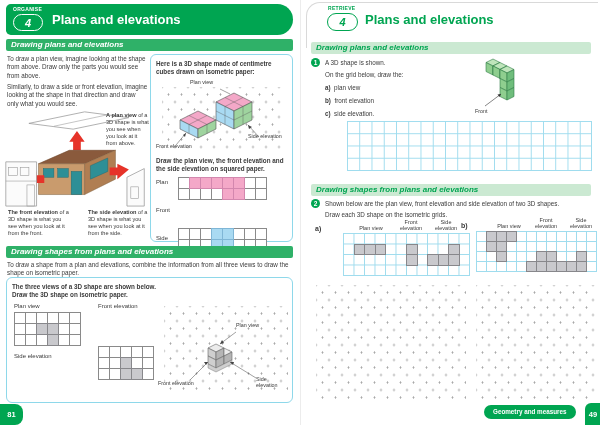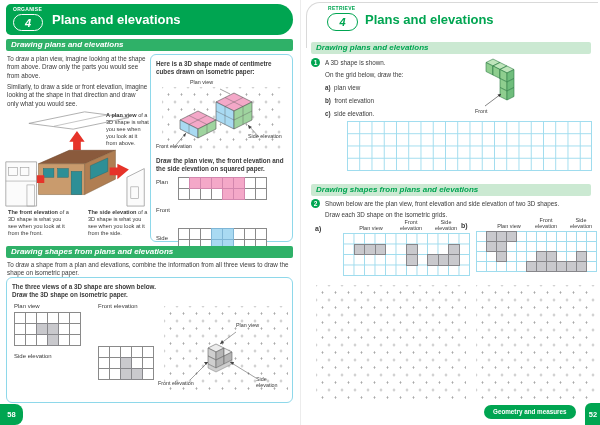--- a/index.html
+++ b/index.html
@@ -220,21 +220,21 @@
         <polygon points="44,56 40,56 42,59" fill="#444"></polygon>
         <line x1="92" y1="72" x2="66" y2="56" stroke="#444" stroke-width="0.5"></line>
         <polygon points="66,56 69,59 70,56" fill="#444"></polygon>
       </svg>
       <div class="iso-label" style="left:224px; top:22px;">Plan view</div>
       <div class="iso-label" style="left:146px; top:80px;">Front elevation</div>
       <div class="iso-label" style="left:244px; top:76px;">Side elevation</div>
     </div>
   </div>
 
-  <div class="page-tab-left">58</div>
+  <div class="page-tab-left">81</div>
 </div>
 
 <div id="right-page" class="page" style="border-left:1px solid #ececec;">
 
   <div class="rp-corner"></div>
   <div class="rp-tag">RETRIEVE</div>
   <div class="rp-badge">4</div>
   <div class="rp-title">Plans and elevations</div>
 
   <div class="sbar-light" style="left:10px; top:42px; width:280px;">Drawing plans and elevations</div>
@@ -316,14 +316,14 @@
       <div style="position: absolute; left: 100px; top: 20px; width: 11px; height: 11px; background: rgb(201, 201, 205); border: 1px solid rgb(135, 135, 139); box-sizing: border-box;"></div>
       <div style="position: absolute; left: 80px; top: 30px; width: 11px; height: 11px; background: rgb(201, 201, 205); border: 1px solid rgb(135, 135, 139); box-sizing: border-box;"></div>
       <div style="position: absolute; left: 90px; top: 30px; width: 11px; height: 11px; background: rgb(201, 201, 205); border: 1px solid rgb(135, 135, 139); box-sizing: border-box;"></div>
       <div style="position: absolute; left: 100px; top: 30px; width: 11px; height: 11px; background: rgb(201, 201, 205); border: 1px solid rgb(135, 135, 139); box-sizing: border-box;"></div>
     </div>
 
   <div class="dots abs" style="left:15px; top:285px; width:150px; height:114px;"></div>
   <div class="dots abs" style="left:175px; top:285px; width:121px; height:114px;"></div>
 
   <div class="footer-pill">Geometry and measures</div>
-  <div class="page-tab-right">52</div>
+  <div class="page-tab-right">49</div>
 </div>
 
 </body></html>

